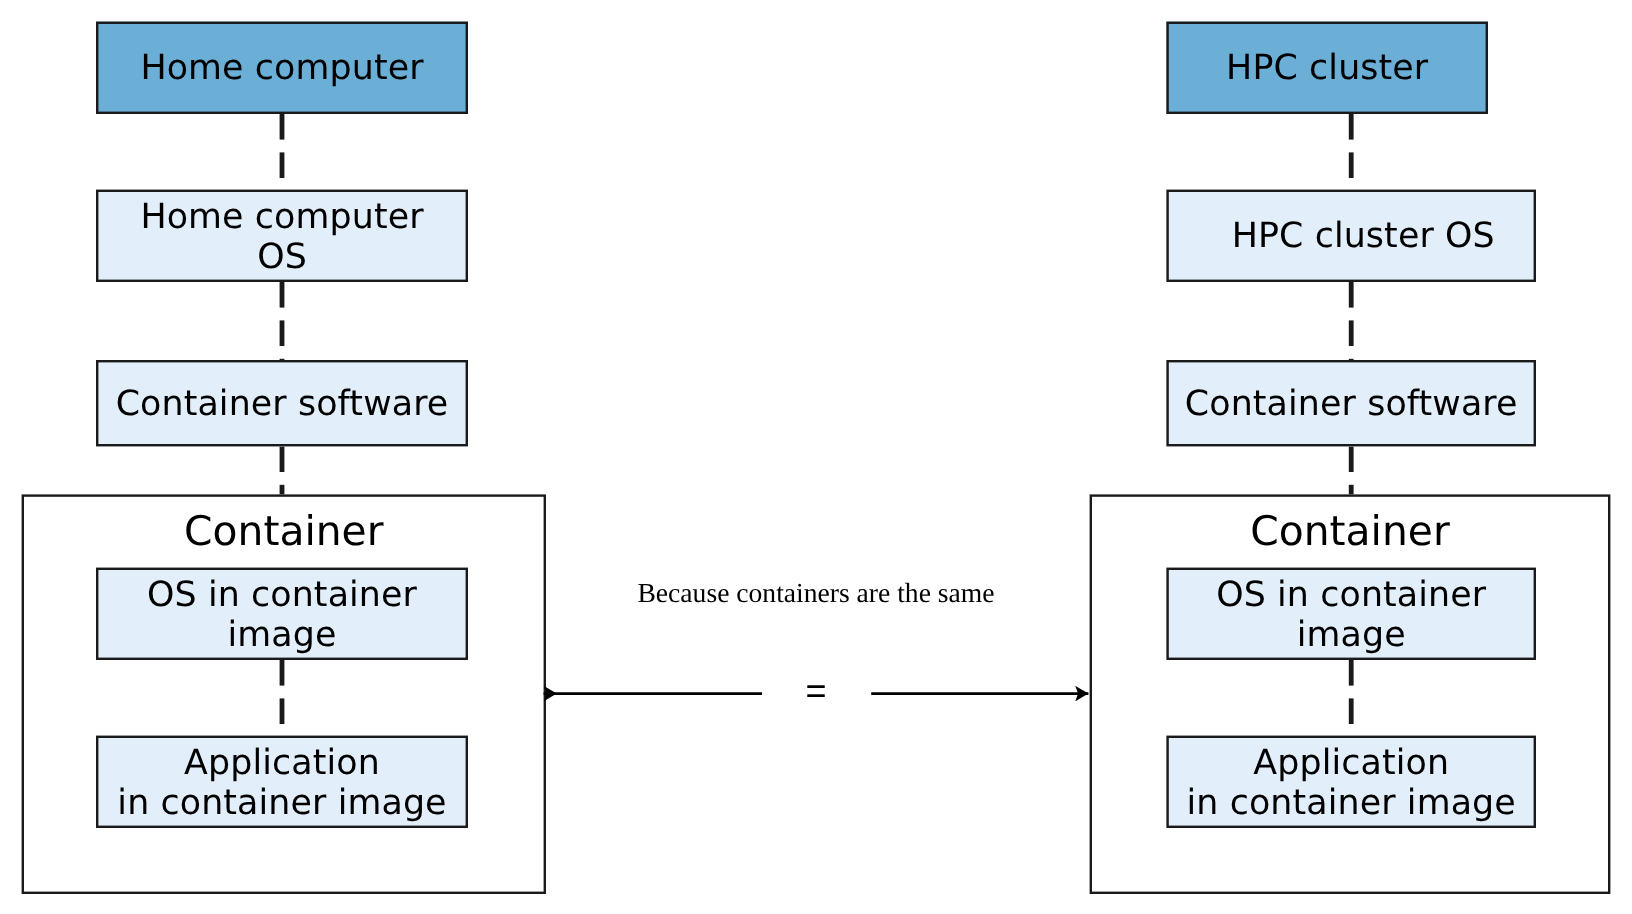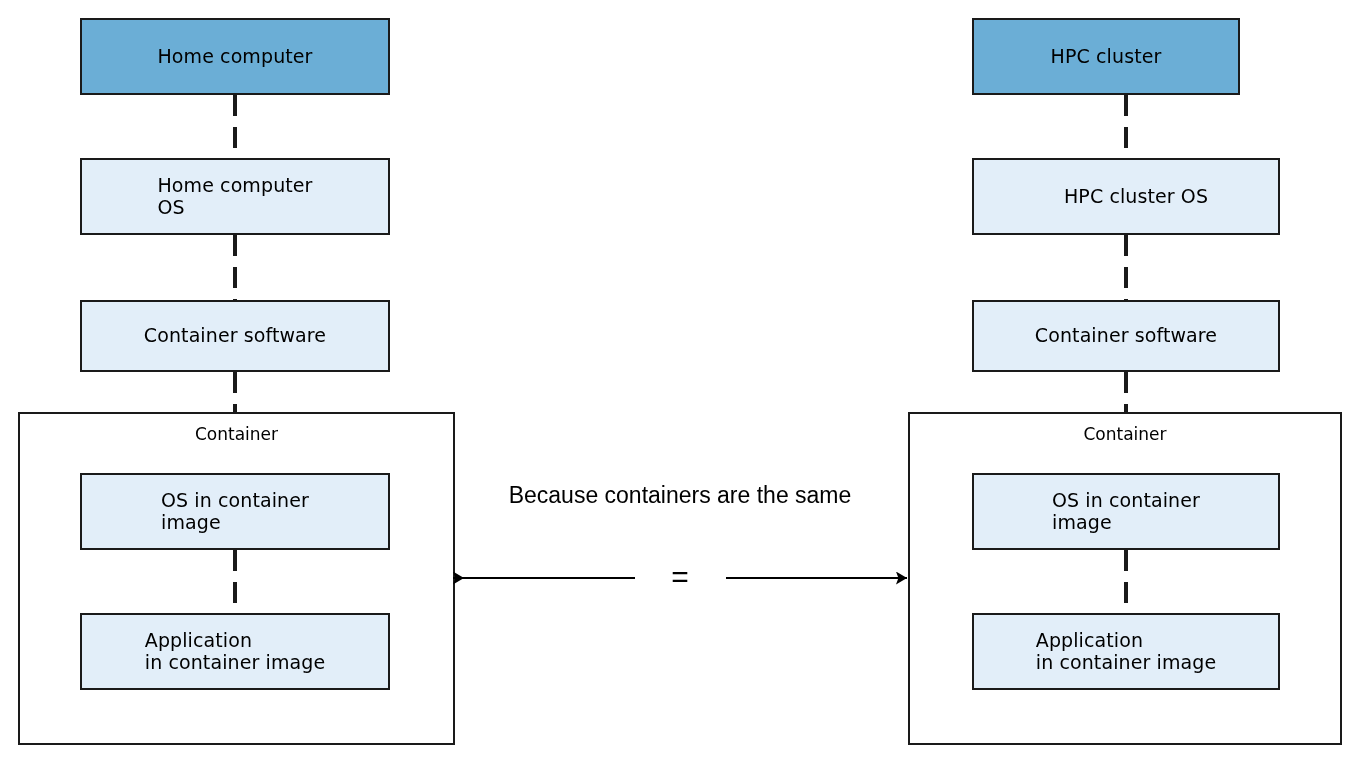--- a/index.html
+++ b/index.html
@@ -25,44 +25,44 @@
   }
 
   
   .node {
     position: absolute;
     box-sizing: border-box;
     border: 2px solid #1a1a1a;
     display: flex;
     align-items: center;
     justify-content: center;
-    text-align: left;
+    text-align: center;
     line-height: 1.12;
     white-space: pre-line;
-    font-size: 19px;
+    font-size: 29px;
     letter-spacing: 0.1px;
   }
   .node.head {
     background: #6BAED6;
   }
   .node.light {
     background: #E2EEF9;
   }
 
   
   .container-frame {
     position: absolute;
     box-sizing: border-box;
     border: 2px solid #1a1a1a;
     background: #ffffff;
   }
   .container-title {
     position: absolute;
     text-align: center;
-    font-size: 17px;
+    font-size: 34px;
     line-height: 1.1;
   }
 
   
   .dash {
     position: absolute;
     width: 4px;
     background-image: linear-gradient(
       to bottom,
       #1a1a1a 0px, #1a1a1a 21px,
@@ -71,21 +71,21 @@
     background-size: 4px 32px;
     background-repeat: repeat-y;
   }
 
   
   .mid-text {
     position: absolute;
     text-align: center;
     font-size: 23px;
     line-height: 1.15;
-    font-family: Liberation Sans, sans-serif;
+    font-family: Liberation Serif, serif;
   }
   .equals {
     position: absolute;
     text-align: center;
     font-size: 30px;
     line-height: 1;
     font-family: "Liberation Sans", "DejaVu Sans", sans-serif;
   }
   .arrow-svg {
     position: absolute;

